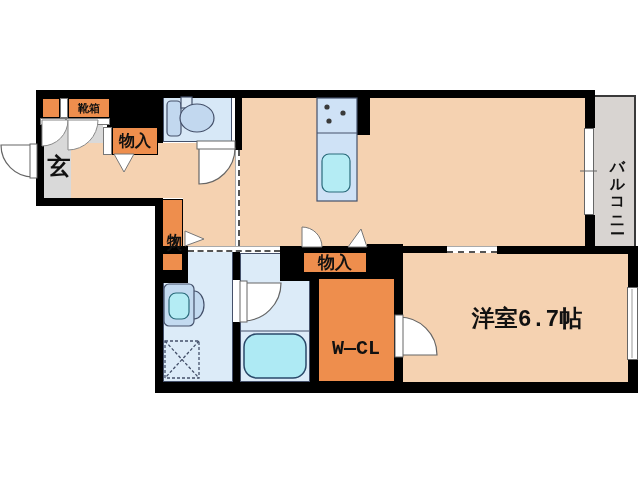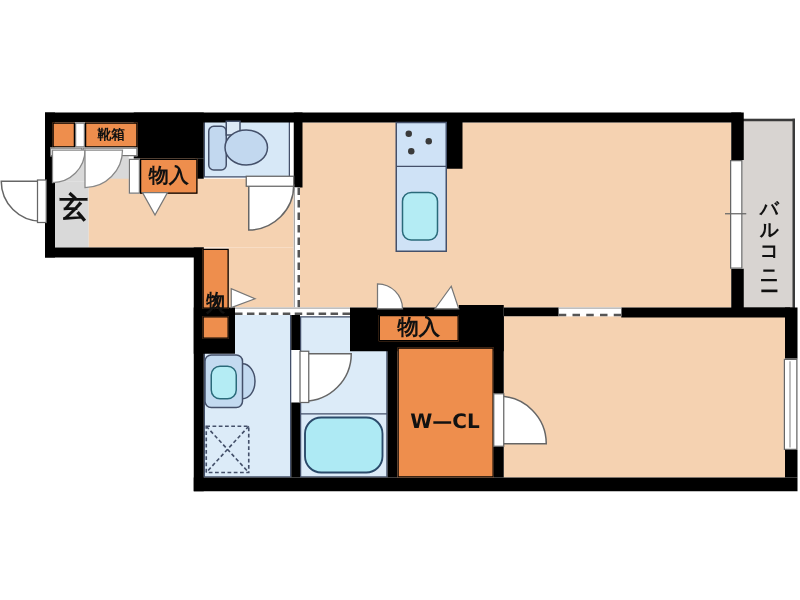--- a/index.html
+++ b/index.html
@@ -13,21 +13,21 @@
   .floor-toilet{background:#d7e8f7;border:1px solid #44506a;box-sizing:border-box;}
   .storage{background:#ee8e4d;border:1px solid #000;box-sizing:border-box;z-index:5;position:absolute;}
   .white-box{background:#fff;border:1px solid #777;box-sizing:border-box;position:absolute;z-index:5;}
   .slider{position:absolute;background:#fff;z-index:6;box-sizing:border-box;}
   .slider-h{border-bottom:2px dashed #555;border-top:1px solid #aaa;}
   .slider-v{border-right:2px dashed #555;border-left:1px solid #aaa;}
   .balcony{position:absolute;background:#d8d4d1;border-top:2px solid #3a3a3a;border-right:2px solid #3a3a3a;
            border-bottom:2px solid #3a3a3a;box-sizing:border-box;z-index:2;}
   .window{position:absolute;background:#fff;border:1px solid #666;box-sizing:border-box;z-index:6;}
   .label{position:absolute;z-index:8;color:#111;font-weight:bold;white-space:nowrap;
-         transform:translate(-50%,-50%);}
+         transform:translate(-50%,-50%);font-family:Liberation Mono, monospace;}
   .label-v{writing-mode:vertical-rl;text-orientation:upright;letter-spacing:2px;}
   #fixtures{position:absolute;left:0;top:0;z-index:7;pointer-events:none;}
 </style>
 </head>
 <body>
 
 <div id="canvas">
 
   <div class="room floor-gray" style="left:44px;top:118px;width:59px;height:27px;"></div>
   <div class="room floor-gray" style="left:44px;top:145px;width:27px;height:53px;"></div>
@@ -154,16 +154,17 @@
 
     <line x1="580" y1="171" x2="597" y2="171" stroke="#666" stroke-width="1"></line>
     <line x1="632" y1="289" x2="632" y2="358" stroke="#999" stroke-width="1"></line>
   </svg>
 
   <div class="label" style="left:59px;top:166px;font-size:23px;">玄</div>
   <div class="label" style="left:89px;top:108px;font-size:11px;">靴箱</div>
   <div class="label" style="left:135px;top:141px;font-size:16px;">物入</div>
   <div class="label label-v" style="left:172px;top:223px;font-size:15px;">物入</div>
   <div class="label" style="left:335px;top:262px;font-size:17px;">物入</div>
-  <div class="label" style="left:356px;top:337px;font-size:16px;font-weight:600;">W—CL</div>
+  <div class="label" style="left:527px;top:318px;font-size:23px;">洋室6.7帖</div>
+  <div class="label" style="left:356px;top:348px;font-size:20px;font-weight:600;">W—CL</div>
   <div class="label label-v" style="left:615px;top:188px;font-size:15px;font-weight:600;">バルコニー</div>
 
 </div>
 
 </body></html>

